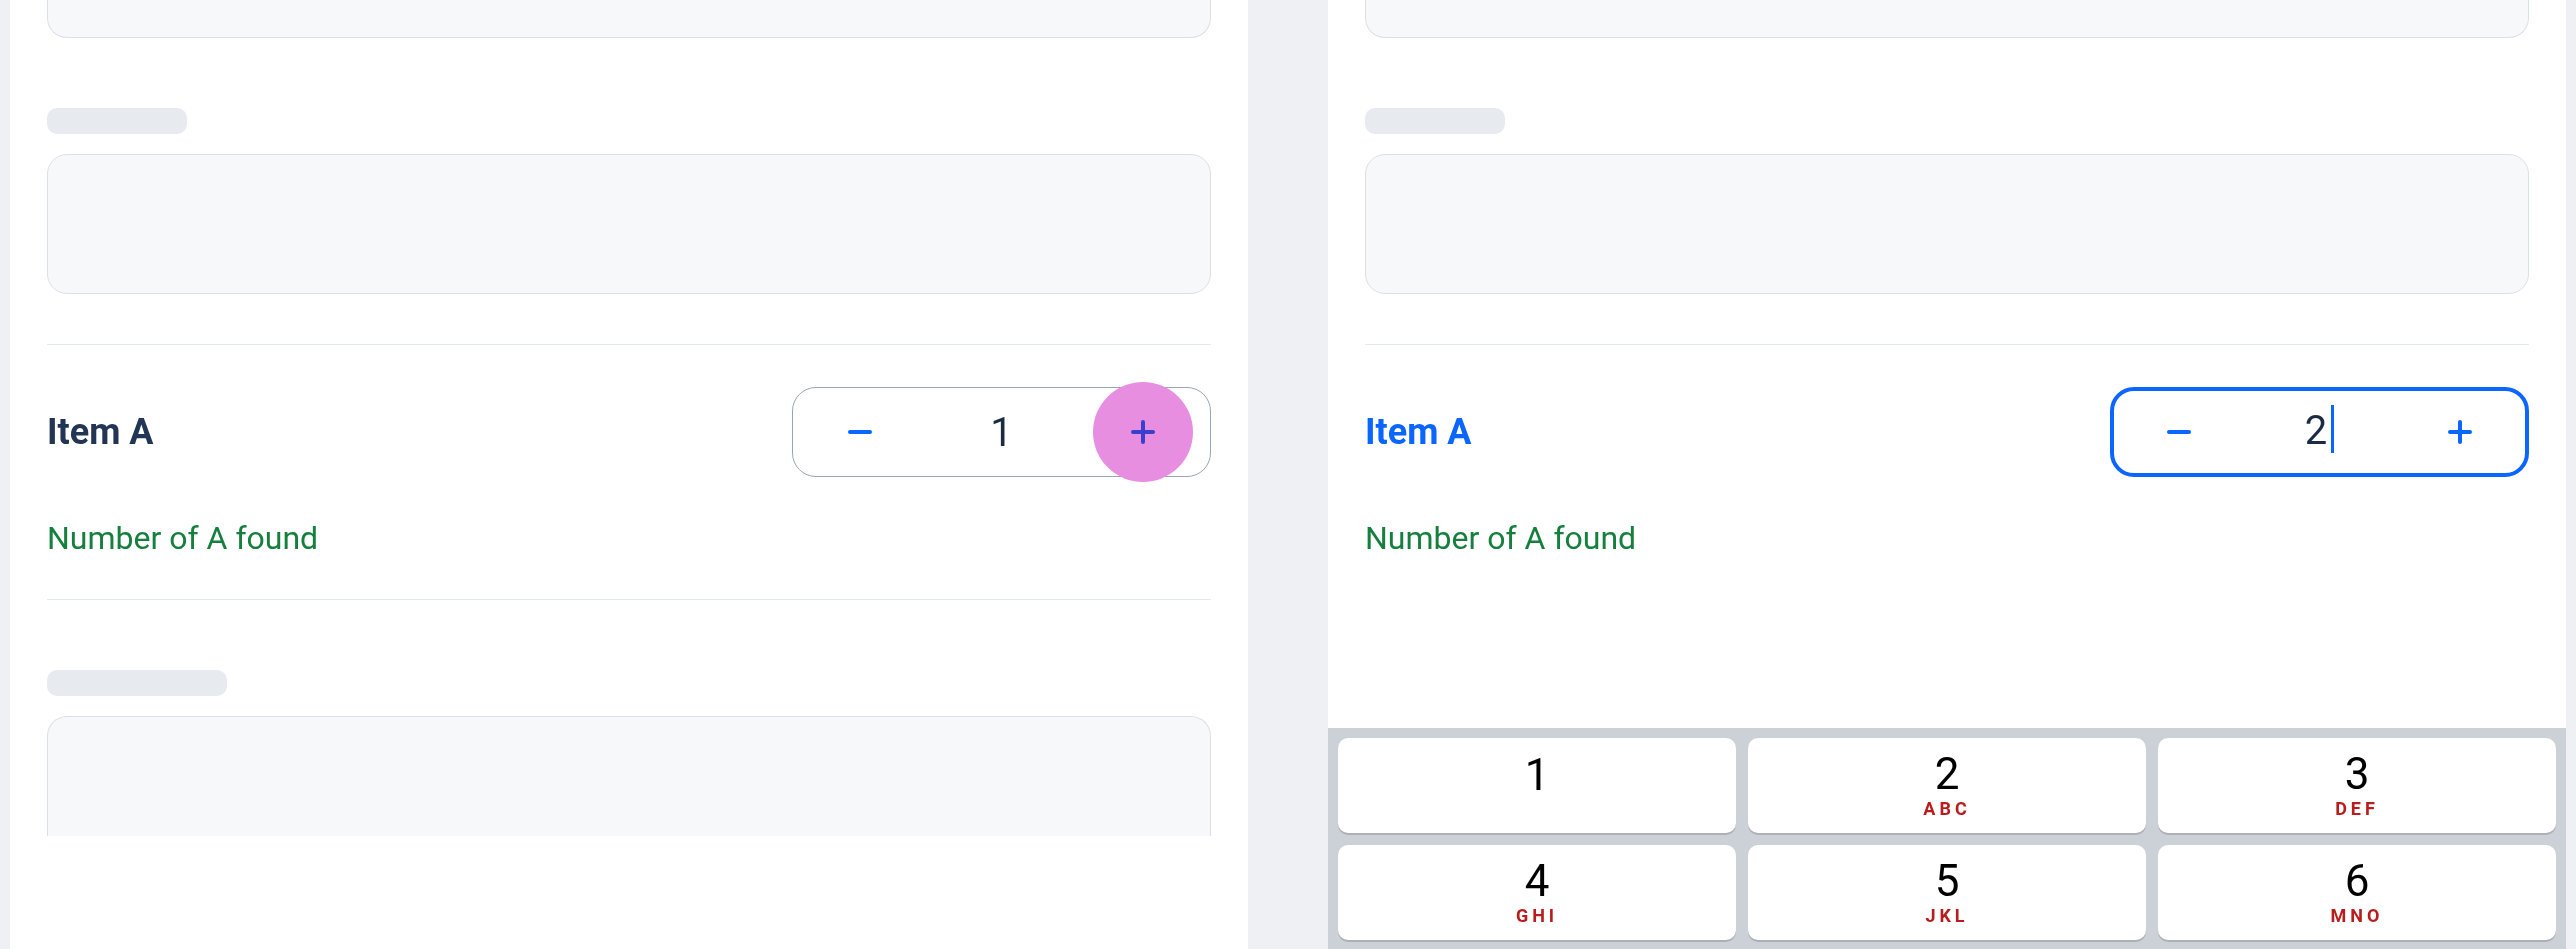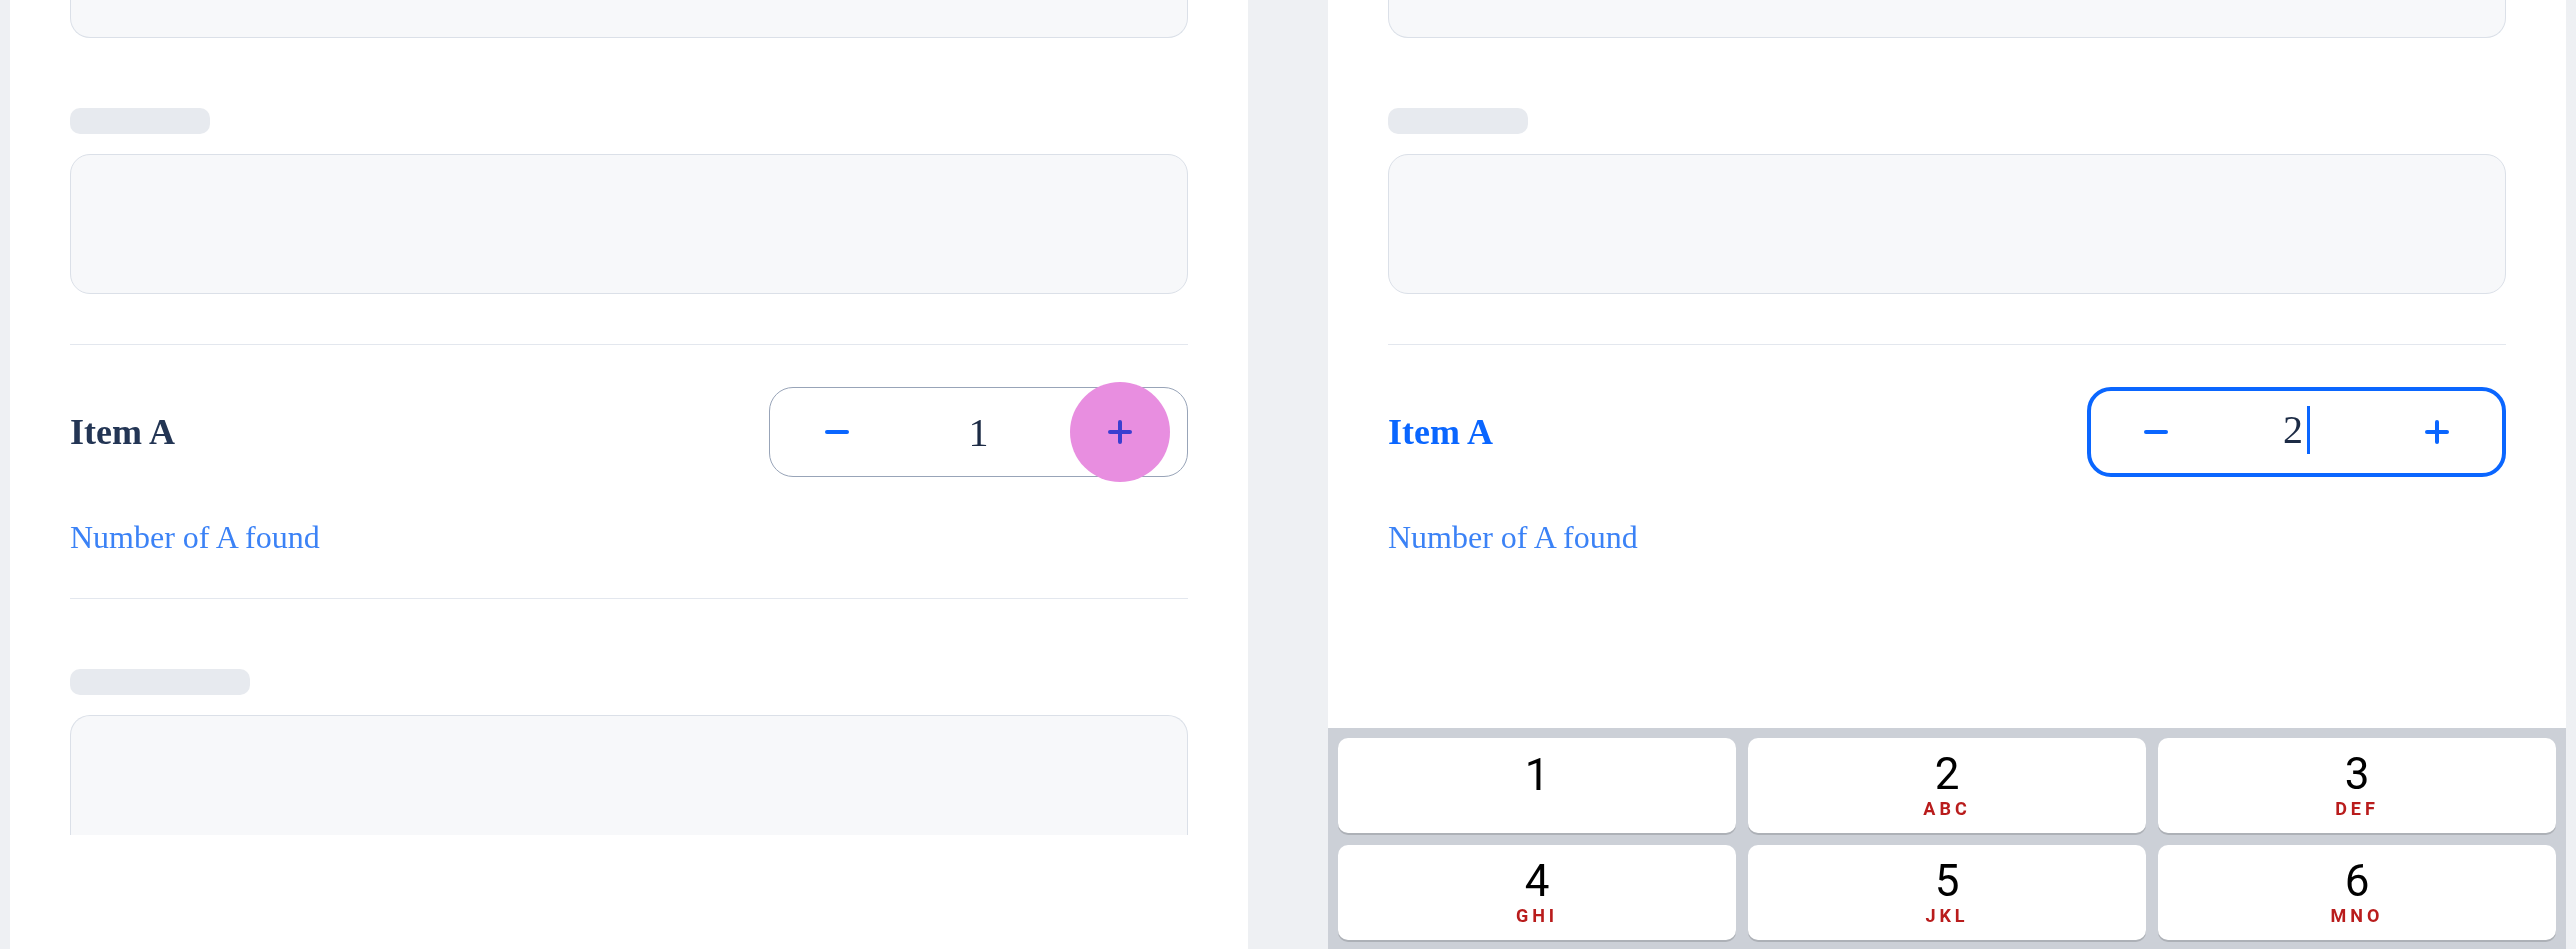--- a/index.html
+++ b/index.html
@@ -16,22 +16,21 @@
   }
   .phone {
     width: 1238px;
     background: #fff;
     border-radius: 0;
     position: relative;
     height: 950px;
     overflow: hidden;
   }
   .content {
-    padding: 0 60px;
-    font-family: Liberation Serif, serif;
+    padding: 0 37px;
   }
   .skeleton-bar {
     background: #e7eaef;
     border-radius: 10px;
     height: 26px;
     width: 140px;
     margin-top: 70px;
     margin-bottom: 20px;
   }
   .skeleton-box {
@@ -62,21 +61,21 @@
   .item-label {
     font-size: 36px;
     font-weight: 700;
     color: #233554;
   }
   .item-label.focused {
     color: #0a66ff;
   }
   .subtext {
     font-size: 32px;
-    color: #3b82f6;
+    color: #15803d;
     margin-top: 42px;
   }
   .stepper {
     display: flex;
     align-items: center;
     border: 1px solid #98a4b8;
     border-radius: 24px;
     height: 90px;
     width: 419px;
     justify-content: space-between;

